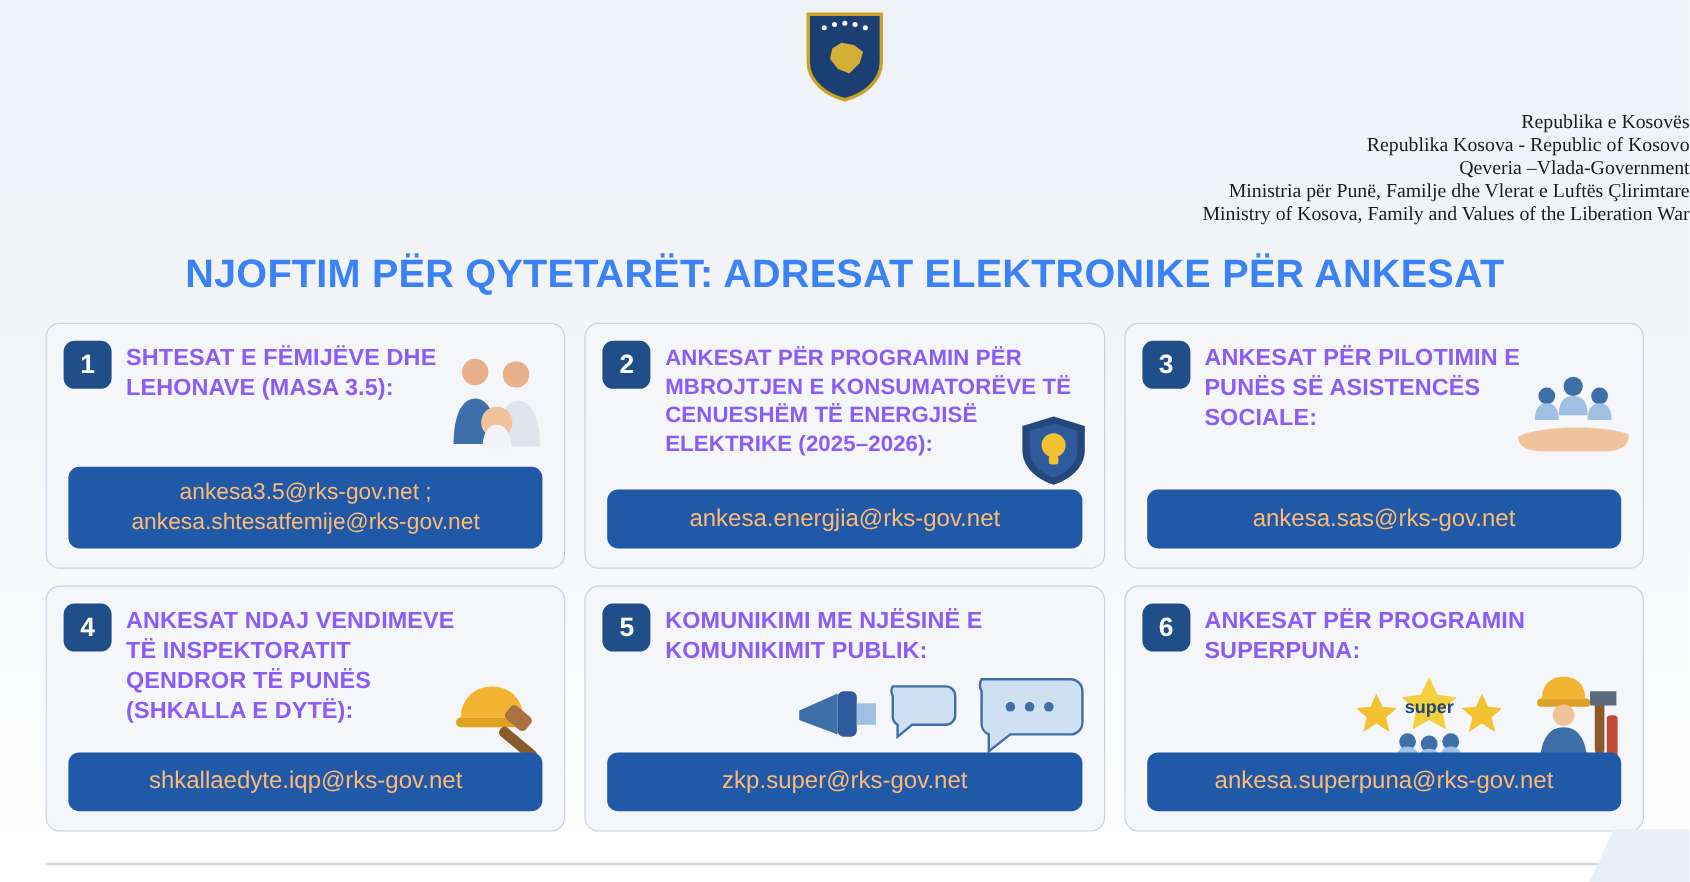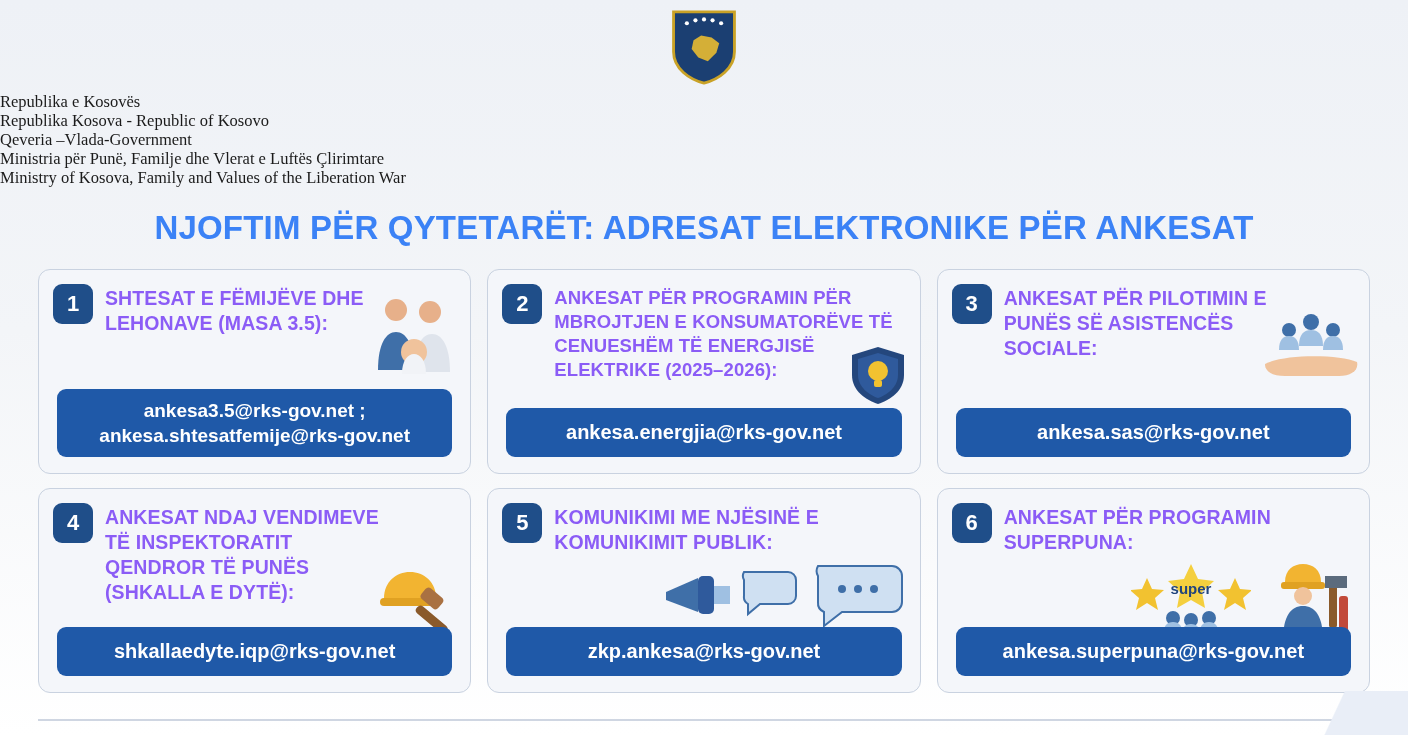--- a/index.html
+++ b/index.html
@@ -9,21 +9,21 @@
     overflow: hidden;
     font-family: "Liberation Sans", sans-serif;
   }
   body {
     background: linear-gradient(180deg, #eef1f6 0%, #f3f5f8 45%, #ffffff 100%);
     position: relative;
   }
 
   
   .header {
-    text-align: left;
+    text-align: right;
     padding-top: 8px;
   }
   .emblem {
     width: 74px;
     height: 78px;
     margin: 0 auto;
     display: block;
   }
   .gov-lines {
     margin-top: 6px;
@@ -89,24 +89,24 @@
   }
   .card-title.small { font-size: 18.5px; line-height: 24px; }
 
   .email-bar {
     position: absolute;
     left: 18px;
     right: 18px;
     bottom: 16px;
     background: #1f59a8;
     border-radius: 9px;
-    color: #ffffff;
+    color: #fdba74;
     text-align: center;
     font-size: 20px;
-    font-weight: bold;
+    font-weight: normal;
     padding: 12px 8px;
     line-height: 25px;
   }
   .email-bar.two-line { font-size: 19px; padding: 9px 8px; }
 
   .card-art {
     position: absolute;
     pointer-events: none;
   }
 
@@ -239,21 +239,21 @@
       <path d="M56 30 h16 v18 h-16 z" fill="#9fc0e2"></path>
       <path d="M86 16 h44 a8 8 0 0 1 8 8 v16 a8 8 0 0 1 -8 8 h-28 l-12 10 v-10 a8 8 0 0 1 -4 -8 v-16 a8 8 0 0 1 0 -8 z" fill="#cfe0f2" stroke="#3f6fa8" stroke-width="2"></path>
       <path d="M160 10 h74 a10 10 0 0 1 10 10 v26 a10 10 0 0 1 -10 10 h-50 l-18 14 v-14 a10 10 0 0 1 -6 -10 v-26 a10 10 0 0 1 0 -10 z" fill="#cfe0f2" stroke="#3f6fa8" stroke-width="2"></path>
       <g fill="#3f6fa8">
         <circle cx="184" cy="33" r="4"></circle>
           <circle cx="200" cy="33" r="4"></circle>
           <circle cx="216" cy="33" r="4"></circle>
       </g>
     </svg>
     <div class="email-bar">
-      <span>zkp.ankesa@rks-gov.net</span>
+      <span>zkp.super@rks-gov.net</span>
     </div>
   </div>
 
   <div class="card">
     <div class="card-head">
       <div class="badge">6</div>
       <div class="card-title">ANKESAT PËR PROGRAMIN SUPERPUNA:</div>
     </div>
     <svg class="card-art" style="right:118px; bottom:54px; width:120px; height:76px;" viewBox="0 0 120 76">
       <path d="M16 16 l5 11 l12 1 l-9 8 l3 12 l-11 -7 l-11 7 l3 -12 l-9 -8 l12 -1 z" fill="#f2c230"></path>

